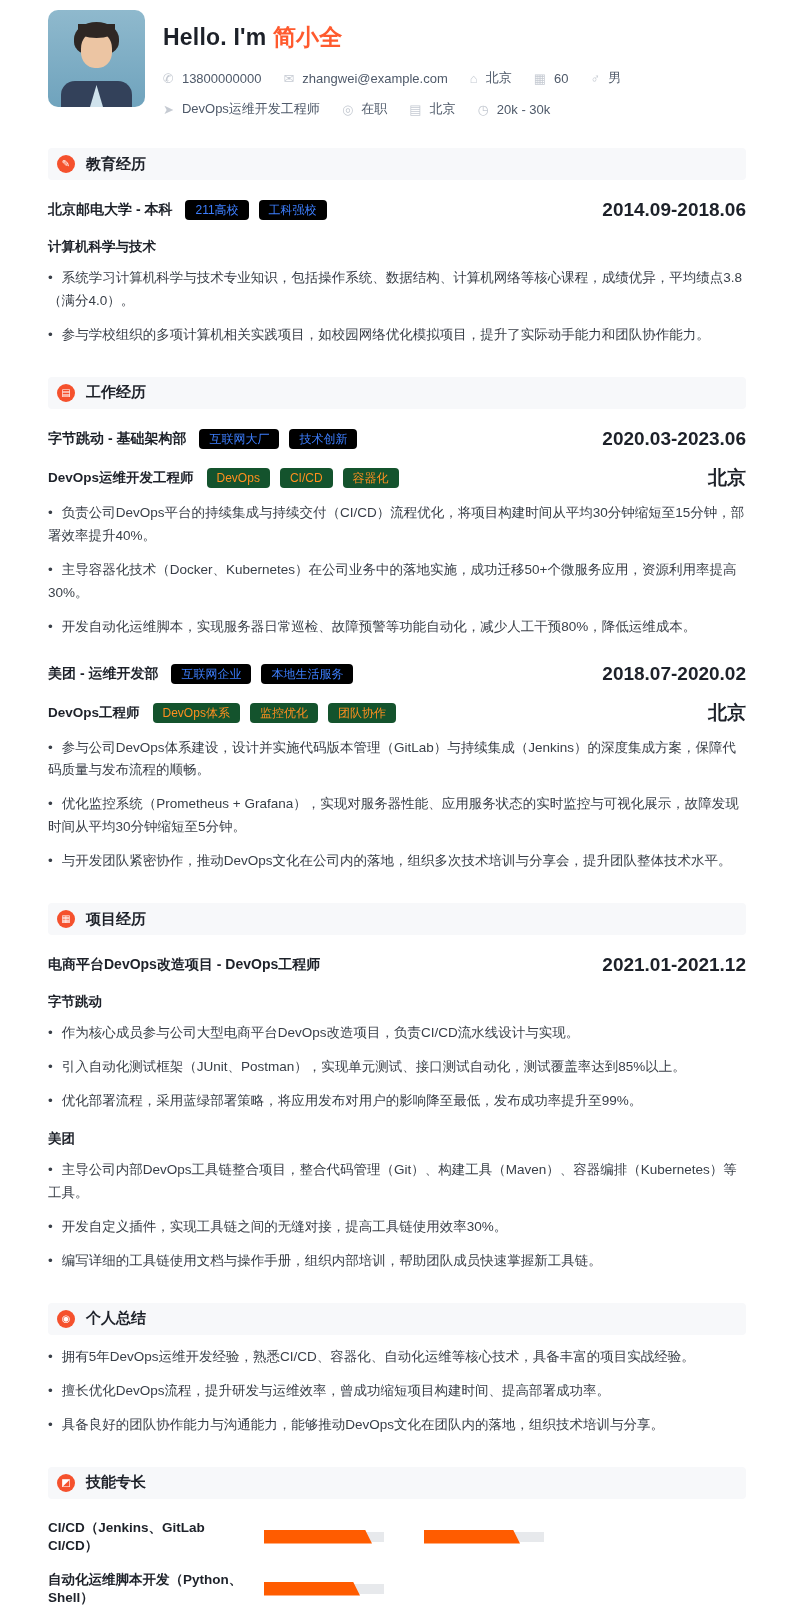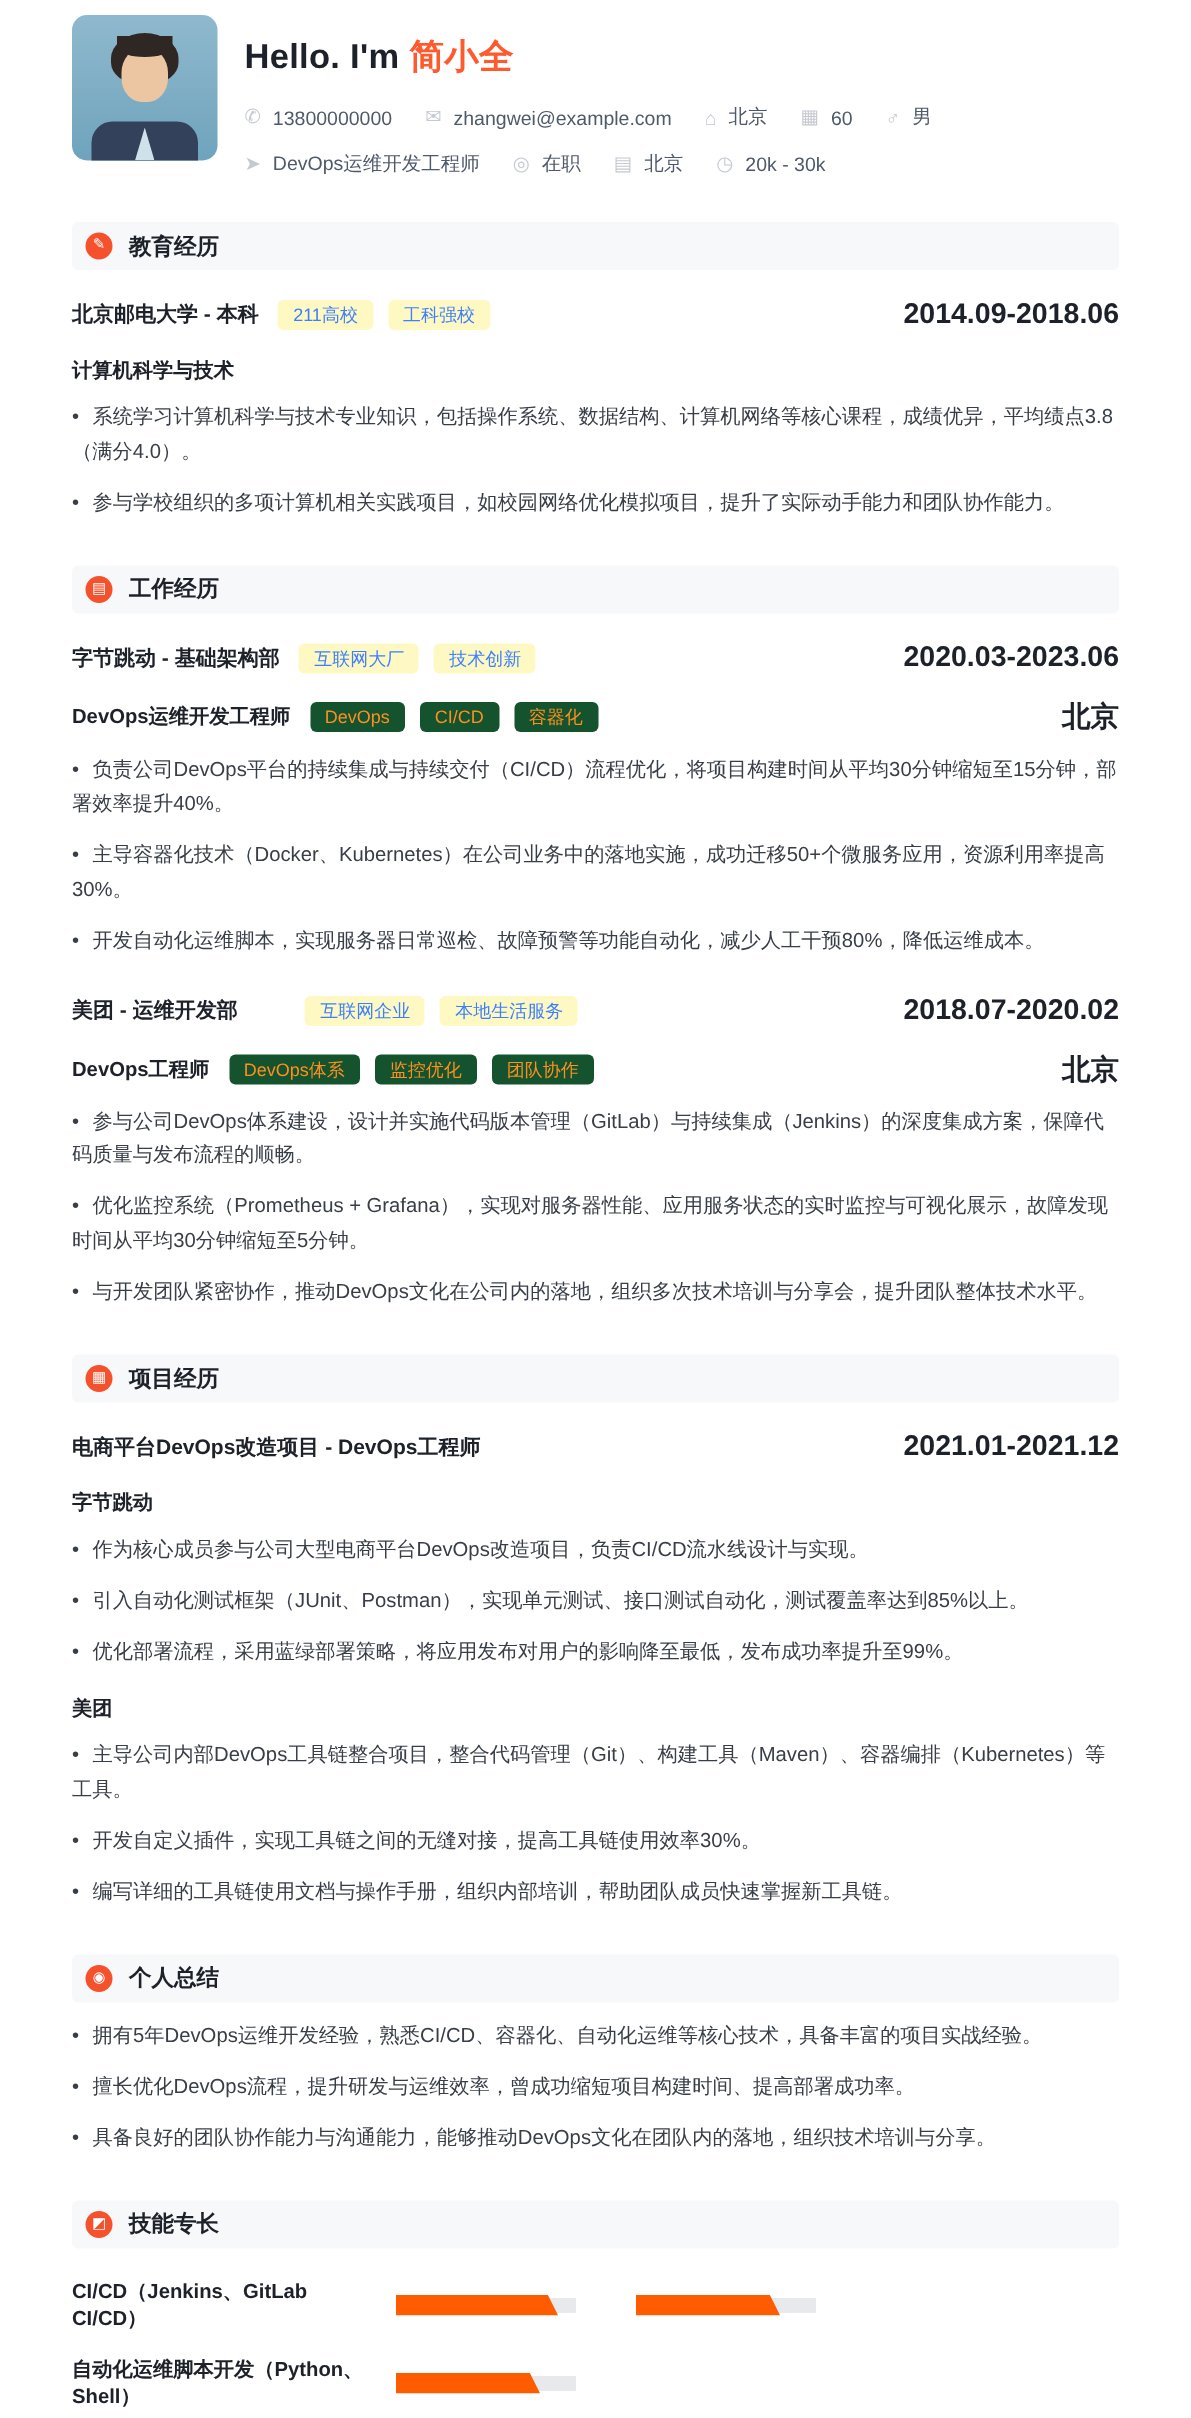--- a/index.html
+++ b/index.html
@@ -47,21 +47,21 @@
     display: flex; align-items: center; justify-content: center;
     font-size: 10px; line-height: 1;
   }
   .s-title { font-size: 15px; font-weight: bold; }
 
   
   .entry-row { display: flex; align-items: center; margin-top: 19px; }
   .e-title { font-size: 14px; font-weight: bold; }
   .tags { display: flex; gap: 10px; margin-left: 13px; }
   .tag { font-size: 12px; line-height: 1; padding: 4px 10px; border-radius: 4px; }
-  .tag.blue { color: #3d7fff; background: #fef9c3; }
+  .tag.blue { color: #3d7fff; background: #000000; }
   .tag.orange { color: #ff8f1f; background: #14532d; }
   .e-right { margin-left: auto; font-size: 19px; font-weight: bold; white-space: nowrap; }
   .sub-line { font-size: 13.5px; font-weight: bold; margin-top: 17px; }
 
   .bullet { font-size: 13.5px; color: #383e47; line-height: 1.7; margin-top: 11px; }
   .dot { margin-right: 9px; }
 
   
   .skills { display: grid; grid-template-columns: 1fr 1fr; column-gap: 26px; row-gap: 16px; margin-top: 20px; }
   .skill { display: flex; align-items: center; font-size: 13.5px; font-weight: bold; }
@@ -168,21 +168,21 @@
       <span class="tag orange">DevOps</span>
       <span class="tag orange">CI/CD</span>
       <span class="tag orange">容器化</span>
     </span>
     <span class="e-right">北京</span>
   </div>
   <p class="bullet"><span class="dot">•</span><span>负责公司DevOps平台的持续集成与持续交付（CI/CD）流程优化，将项目构建时间从平均30分钟缩短至15分钟，部署效率提升40%。</span></p>
   <p class="bullet"><span class="dot">•</span><span>主导容器化技术（Docker、Kubernetes）在公司业务中的落地实施，成功迁移50+个微服务应用，资源利用率提高30%。</span></p>
   <p class="bullet"><span class="dot">•</span><span>开发自动化运维脚本，实现服务器日常巡检、故障预警等功能自动化，减少人工干预80%，降低运维成本。</span></p>
 
-  <div class="entry-row" style="margin-top:24px;gap:32px;">
+  <div class="entry-row" style="margin-top:24px;">
     <span class="e-title">美团 - 运维开发部</span>
     <span class="tags">
       <span class="tag blue">互联网企业</span>
       <span class="tag blue">本地生活服务</span>
     </span>
     <span class="e-right">2018.07-2020.02</span>
   </div>
   <div class="entry-row" style="margin-top:15px;">
     <span class="e-title" style="font-size:13.5px;">DevOps工程师</span>
     <span class="tags">

